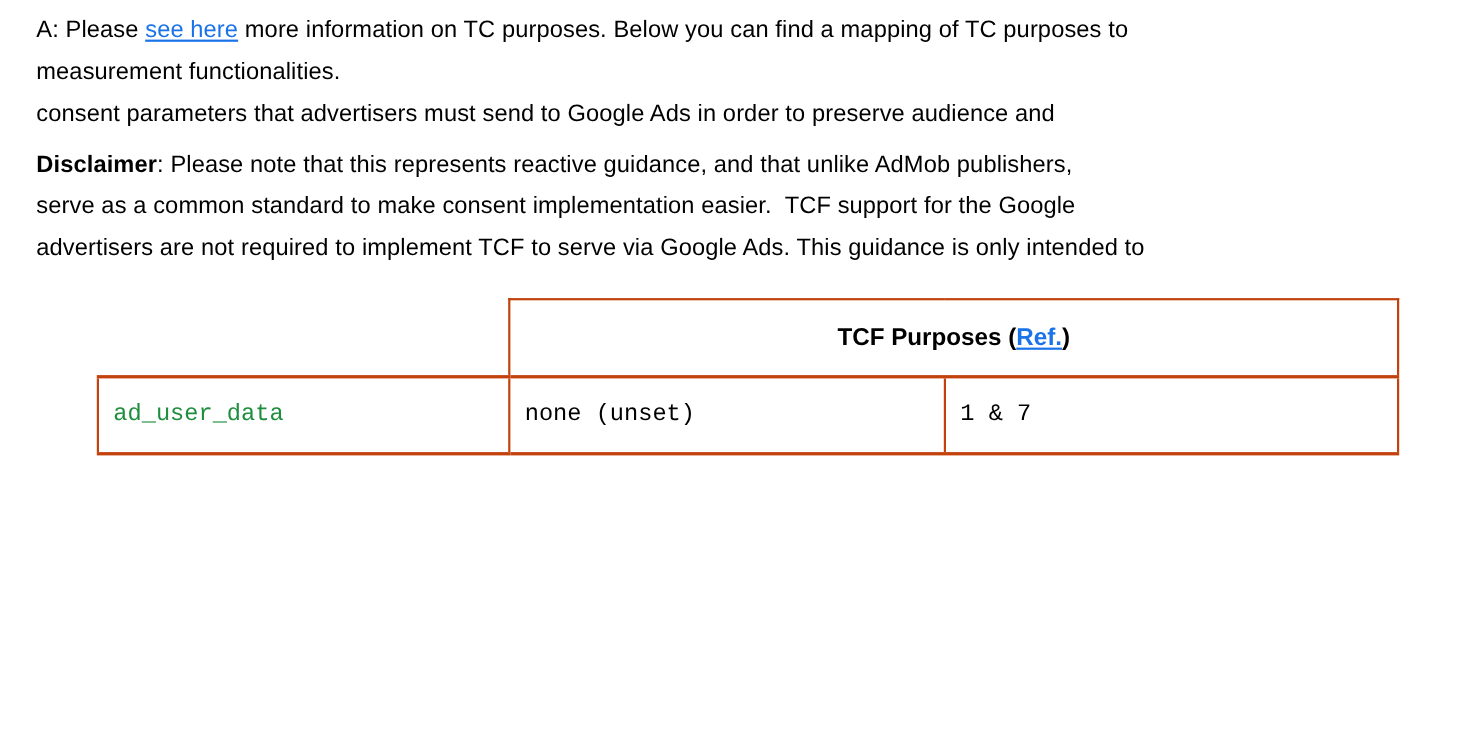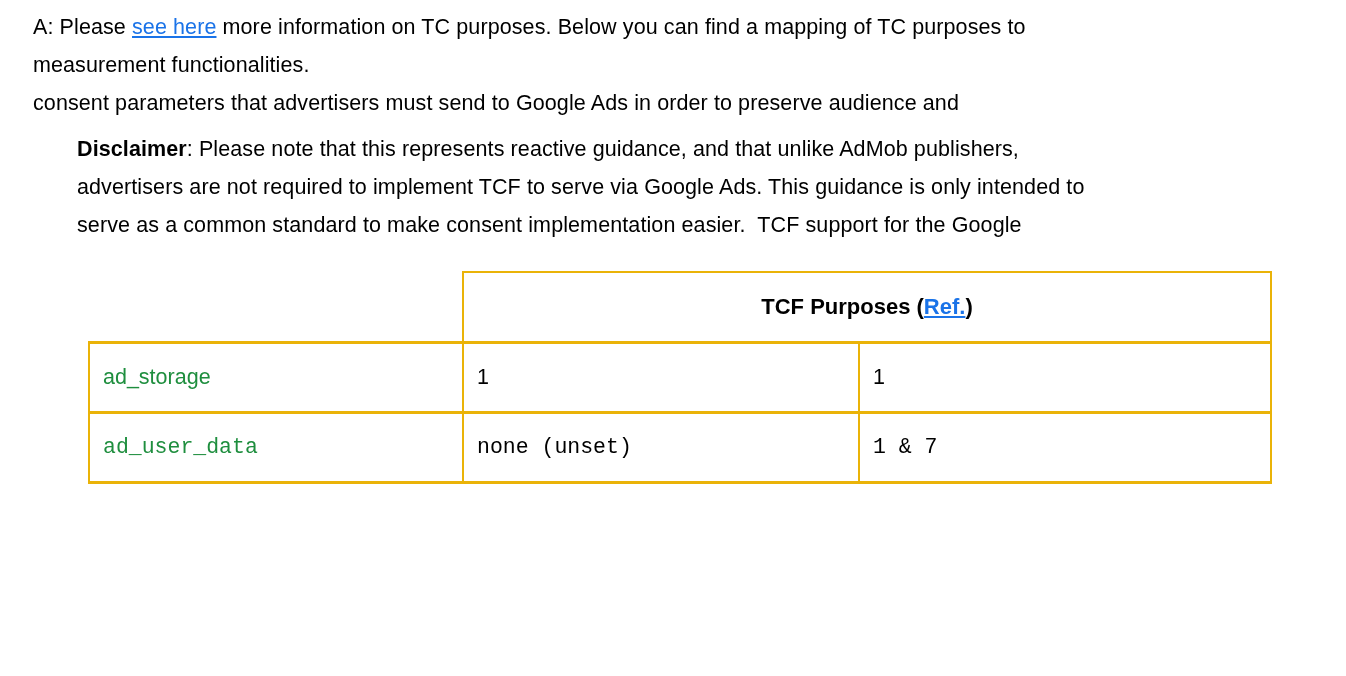--- a/index.html
+++ b/index.html
@@ -18,41 +18,40 @@
     padding: 8px 0 0 33px;
   }
   .line {
     white-space: pre;
     font-size: 21.5px;
     line-height: 38px;
     letter-spacing: 0.1px;
   }
   .para-disclaimer {
     margin-top: 8px;
-    margin-left: 44px;
   }
   .bold { font-weight: bold; }
   a.doc-link {
     color: #1a73e8;
     text-decoration: underline;
     cursor: pointer;
   }
   a.doc-link.bold { font-weight: bold; }
 
   table.tcf {
     border-collapse: collapse;
     table-layout: fixed;
     margin: 27px 0 0 55px;
   }
   table.tcf col.c1 { width: 374px; }
   table.tcf col.c2 { width: 396px; }
   table.tcf col.c3 { width: 412px; }
   table.tcf tr { height: 70px; }
   table.tcf th, table.tcf td {
-    border: 2px solid #eab308;
+    border: 2px solid #c2410c;
     padding: 0 8px 0 13px;
     font-size: 21.5px;
     text-align: left;
     vertical-align: middle;
     font-weight: normal;
     overflow: hidden;
   }
   table.tcf thead th {
     font-weight: bold;
     font-size: 22px;
@@ -83,43 +82,38 @@
 <div class="page">
 
   <div>
     <div class="line"><span>A: Please </span><a class="doc-link">see here</a><span> more information on TC purposes. Below you can find a mapping of TC purposes to</span></div>
     <div class="line">measurement functionalities.</div>
     <div class="line">consent parameters that advertisers must send to Google Ads in order to preserve audience and</div>
   </div>
 
   <div class="para-disclaimer">
     <div class="line"><span class="bold">Disclaimer</span><span>: Please note that this represents reactive guidance, and that unlike AdMob publishers,</span></div>
+    <div class="line">serve as a common standard to make consent implementation easier.  TCF support for the Google</div>
     <div class="line">advertisers are not required to implement TCF to serve via Google Ads. This guidance is only intended to</div>
-    <div class="line">serve as a common standard to make consent implementation easier.  TCF support for the Google</div>
   </div>
 
   <table class="tcf">
     <colgroup>
         <col class="c1">
         <col class="c2">
         <col class="c3">
       </colgroup>
     <thead>
       <tr>
         <td class="ghost"></td>
         <th class="title-cell" colspan="2"><span>TCF Purposes (</span><a class="doc-link bold">Ref.</a><span>)</span></th>
       </tr>
     </thead>
     <tbody>
       <tr>
-        <td class="green-label">ad_storage</td>
-        <td>1</td>
-        <td>1</td>
-      </tr>
-      <tr>
         <td class="green-label">ad_user_data</td>
         <td>none (unset)</td>
         <td>1 &amp; 7</td>
       </tr>
     </tbody>
   </table>
 
 </div>
 
 </body></html>

